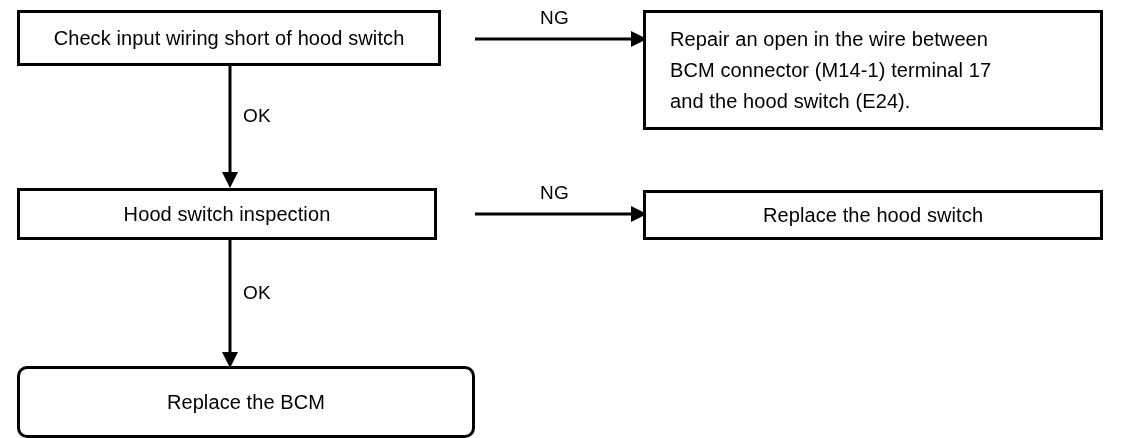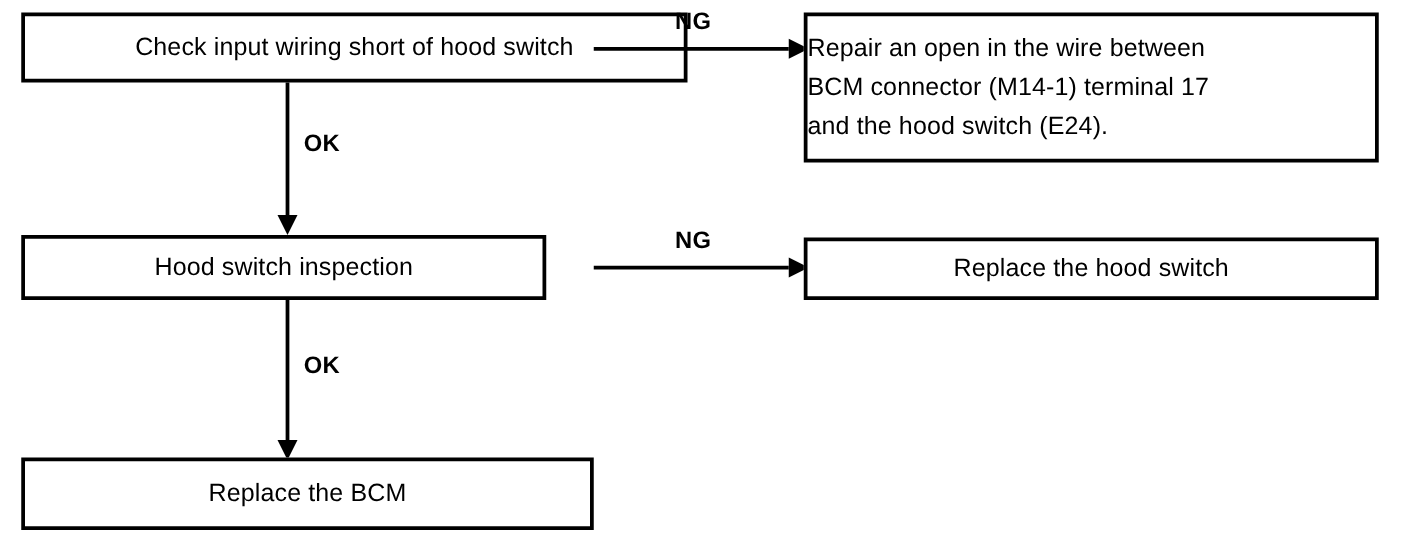--- a/index.html
+++ b/index.html
@@ -31,45 +31,46 @@
     justify-content: flex-start;
   }
   .node-label {
     font-size: 20px;
     line-height: 1.0;
     letter-spacing: 0.1px;
     white-space: pre-line;
     color: #000000;
   }
   .node.left .node-label {
+    padding-left: 24px;
     line-height: 1.55;
     text-align: left;
   }
   .edge-label {
     position: absolute;
     font-size: 19px;
-    font-weight: bold;
+    font-weight: normal;
     color: #000000;
     letter-spacing: 0.3px;
     line-height: 1;
   }
   .connector {
     position: absolute;
   }
   .connector svg {
     display: block;
     overflow: visible;
   }
 </style>
 </head>
 <body>
 
 <div id="canvas">
 
-  <div class="node center" style="left:17px; top:10px; width:533px; height:56px;">
+  <div class="node center" style="left:17px; top:10px; width:424px; height:56px;">
     <span class="node-label">Check input wiring short of hood switch</span>
   </div>
 
   <div class="connector" style="left:475px; top:28px; width:172px; height:22px;">
     <svg width="172" height="22" viewBox="0 0 172 22">
       <line x1="0" y1="11" x2="156" y2="11" stroke="#000000" stroke-width="3"></line>
       <polygon points="156,3 172,11 156,19" fill="#000000"></polygon>
     </svg>
   </div>
   <div class="edge-label" style="left:540px; top:8px;">NG</div>
@@ -105,17 +106,17 @@
   </div>
 
   <div class="connector" style="left:219px; top:240px; width:22px; height:128px;">
     <svg width="22" height="128" viewBox="0 0 22 128">
       <line x1="11" y1="0" x2="11" y2="112" stroke="#000000" stroke-width="3"></line>
       <polygon points="3,112 19,112 11,128" fill="#000000"></polygon>
     </svg>
   </div>
   <div class="edge-label" style="left:243px; top:283px;">OK</div>
 
-  <div class="node center" style="left:17px; top:366px; width:458px; height:58px;">
+  <div class="node center" style="left:17px; top:366px; width:458px; height:72px;border-radius:10px;">
     <span class="node-label">Replace the BCM</span>
   </div>
 
 </div>
 
 </body></html>

